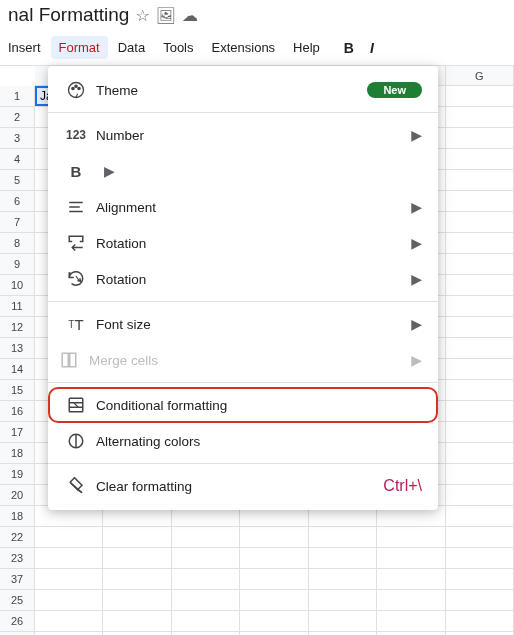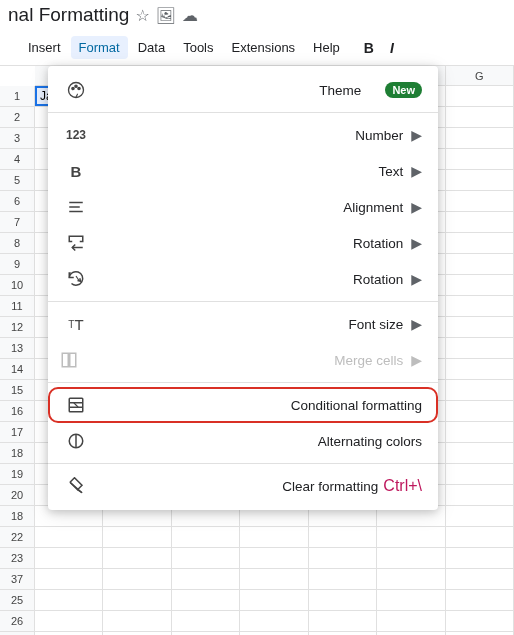--- a/index.html
+++ b/index.html
@@ -39,36 +39,36 @@
       font-size: 16px;
     }
 
     
     .menu-bar {
       position: absolute;
       top: 30px; left: 0; right: 0;
       height: 36px;
       display: flex;
       align-items: center;
-      padding: 0 20px;
+      padding: 0 0;
       gap: 2px;
       background: #fff;
       border-bottom: 1px solid #e0e0e0;
     }
     .menu-item {
       padding: 4px 8px;
       font-size: 13px;
       color: #202124;
       border-radius: 4px;
       cursor: pointer;
       white-space: nowrap;
     }
     .menu-item.active {
       background: #e8f0fe;
-      color: #0369a1;
+      color: #b91c1c;
     }
     .menu-item.last-edit {
       margin-left: auto;
       color: #80868b;
       font-size: 12px;
       background: none;
     }
     .toolbar-right {
       display: flex;
       align-items: center;
@@ -154,21 +154,20 @@
     .dropdown-overlay {
       position: absolute;
       top: 66px;
       left: 48px;
       width: 390px;
       background: #fff;
       border-radius: 4px;
       box-shadow: 0 2px 10px rgba(0,0,0,0.2), 0 4px 20px rgba(0,0,0,0.1);
       z-index: 100;
       padding: 6px 0;
-      text-align: right;
     }
 
     .dropdown-item {
       display: flex;
       align-items: center;
       padding: 6px 16px;
       cursor: pointer;
       font-size: 13px;
       color: #202124;
       position: relative;
@@ -181,41 +180,41 @@
       border-radius: 10px;
     }
     .dropdown-item.disabled {
       color: #bdbdbd;
       cursor: default;
       padding-left: 9px;
     }
 
     .item-icon {
       width: 24px;
-      margin-right: 29px;
+      margin-right: 8px;
       display: flex;
       align-items: center;
       justify-content: center;
       font-size: 15px;
       color: #444;
       flex-shrink: 0;
     }
     .item-icon.disabled-icon { color: #bdbdbd; }
 
     .item-label {
       flex: 1;
       font-size: 13.5px;
     }
 
     .item-badge {
       background: #1e7e34;
       color: white;
       font-size: 11px;
       font-weight: 600;
-      padding: 2px 7px;
+      padding: 2px 16px;
       border-radius: 10px;
       margin-left: 24px;
     }
 
     .item-arrow {
       color: #5f6368;
       font-size: 14px;
       margin-left: 8px;
     }
 
@@ -564,21 +563,20 @@
   <div style="border-top: 1px solid #e0e0e0; margin: 4px 0;"></div>
 
   <div class="dropdown-item">
     <div class="item-icon" style="font-size:12px; font-weight:600; color:#444;">123</div>
     <span class="item-label">Number</span>
     <span class="item-arrow">▶</span>
   </div>
 
   <div class="dropdown-item">
     <div class="item-icon" style="font-weight:700; font-size:15px;">B</div>
-    <span class="item-label">Text</span>
     <span class="item-arrow">▶</span>
   </div>
 
   <div class="dropdown-item">
     <div class="item-icon">
       <svg width="18" height="18" viewBox="0 0 24 24" fill="none" stroke="#444" stroke-width="2">
         <line x1="3" y1="6" x2="21" y2="6"></line>
         <line x1="3" y1="12" x2="17" y2="12"></line>
         <line x1="3" y1="18" x2="21" y2="18"></line>
       </svg>

